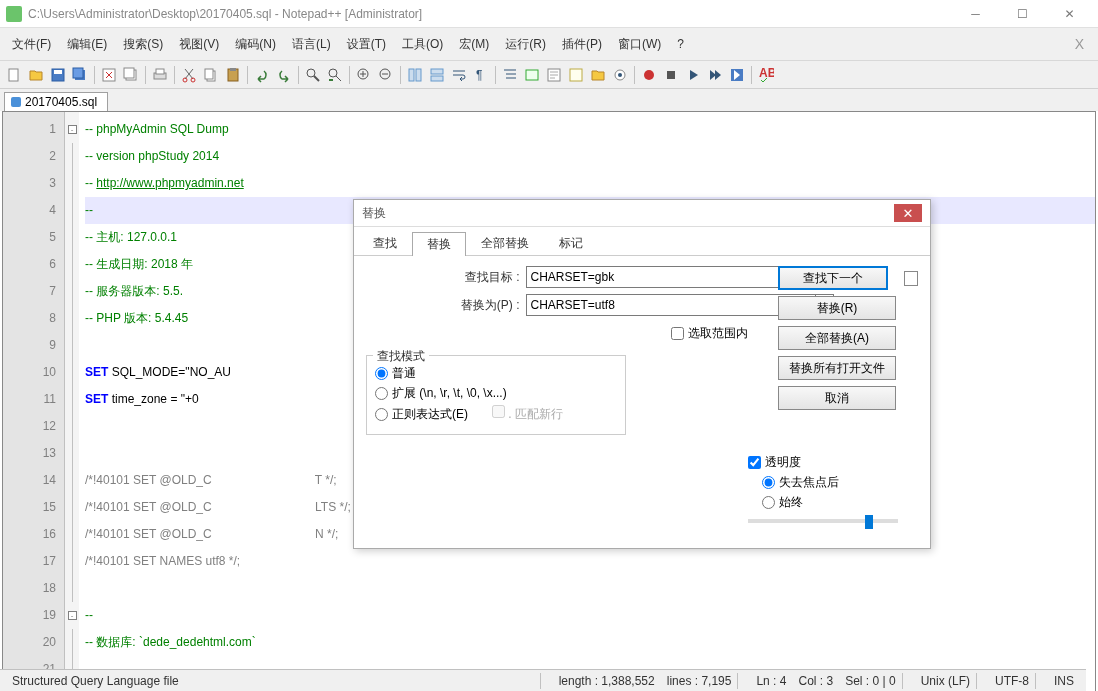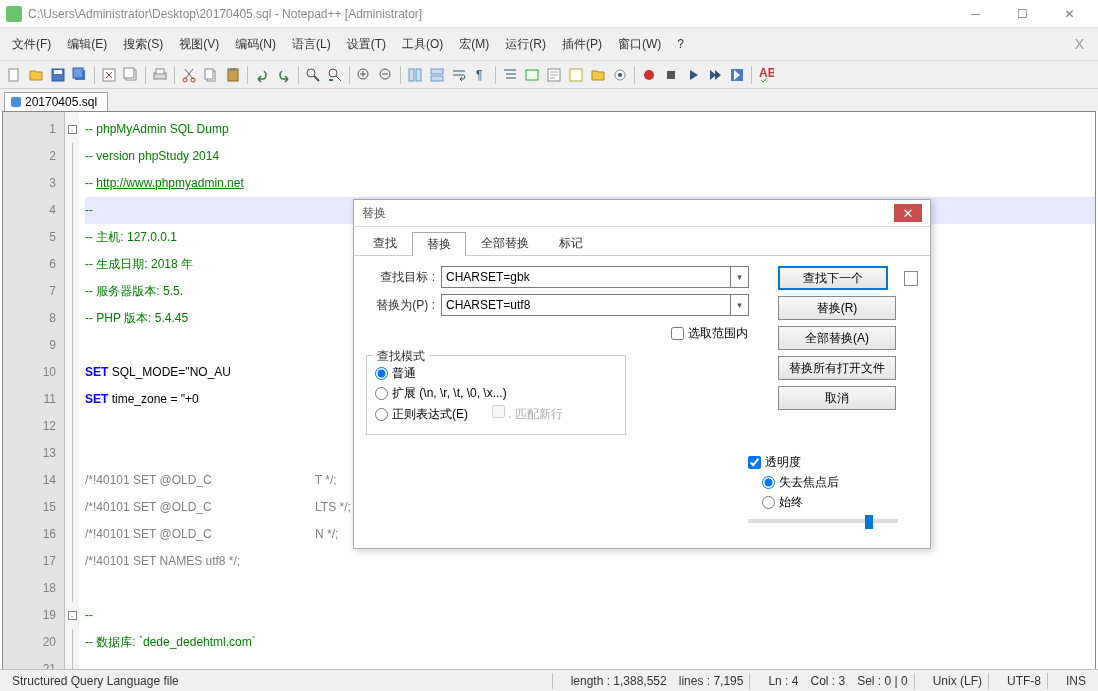--- a/index.html
+++ b/index.html
@@ -30,33 +30,33 @@
 .fold-col { width:14px; background:#f4f4f4; padding-top:4px; }
 .fold-box { width:9px; height:9px; border:1px solid #808080; margin:9px auto; font-size:8px; line-height:7px; text-align:center; color:#808080; background:#fff; }
 .fold-line { width:1px; background:#c0c0c0; margin:0 auto; height:27px; }
 .code { flex:1; padding:4px 0 0 6px; font-family:Consolas,"Courier New",monospace; font-size:20px; line-height:27px; white-space:pre; }
 .c-comment { color:#008000; }
 .c-keyword { color:#0000ff; font-weight:bold; }
 .c-url { color:#008000; text-decoration:underline; }
 .c-text { color:#808080; }
 .hl-line { background:#e8e8ff; display:block; }
 
-.status-bar { position:absolute; bottom:0; left:0; right:0; height:22px; background:#f0f0f0; border-top:1px solid #c0c0c0; display:flex; align-items:center; padding:0 6px; color:#333; }
+.status-bar { position:absolute; bottom:0; left:0; right:12px; height:22px; background:#f0f0f0; border-top:1px solid #c0c0c0; display:flex; align-items:center; padding:0 6px; color:#333; }
 .status-bar span { padding:0 6px; }
 .st-sep { border-left:1px solid #c0c0c0; height:16px; }
 
 
 .dialog { position:absolute; left:353px; top:199px; width:578px; height:350px; background:#fff; border:1px solid #aaa; box-shadow:2px 2px 8px rgba(0,0,0,0.2); }
 .dlg-title { background:#fff; border-bottom:1px solid #ddd; padding:4px 8px; color:#555; display:flex; align-items:center; }
 .dlg-close { margin-left:auto; width:28px; height:18px; background:#c94f4f; color:#fff; display:flex; align-items:center; justify-content:center; font-size:13px; }
 .dlg-tabs { display:flex; border-bottom:1px solid #ccc; padding:4px 4px 0 4px; gap:0; }
 .dlg-tab { padding:3px 14px; border:1px solid transparent; border-bottom:none; color:#333; }
 .dlg-tab.active { border-color:#aaa; background:#fff; position:relative; top:1px; }
 .dlg-body { padding:10px 12px; position:relative; height:295px; }
-.dlg-row { display:flex; align-items:center; margin-bottom:6px; }
+.dlg-row { display:flex; align-items:center; margin-bottom:6px;justify-content:center; }
 .dlg-label { width:75px; text-align:right; padding-right:6px; color:#333; }
 .dlg-input { flex:1; height:22px; border:1px solid #7a7a7a; padding:0 4px; font-size:12px; max-width:290px; }
 .dlg-combo-btn { width:18px; height:22px; border:1px solid #7a7a7a; border-left:none; display:flex; align-items:center; justify-content:center; font-size:9px; color:#555; }
 .dlg-btn { width:118px; height:24px; border:1px solid #888; background:linear-gradient(#f8f8f8,#e4e4e4); margin-left:10px; text-align:center; line-height:22px; }
 .dlg-btn.primary { border:2px solid #0078d7; line-height:20px; }
 .dlg-chk { display:flex; align-items:center; gap:4px; margin:3px 0; }
 .dlg-chk input { width:13px; height:13px; }
 .dlg-group { border:1px solid #ccc; padding:6px 8px 8px 8px; margin-top:4px; position:relative; }
 .dlg-group-title { position:absolute; top:-8px; left:6px; background:#fff; padding:0 4px; color:#333; }
 .dlg-radio { display:flex; align-items:center; gap:4px; margin:3px 0; }

